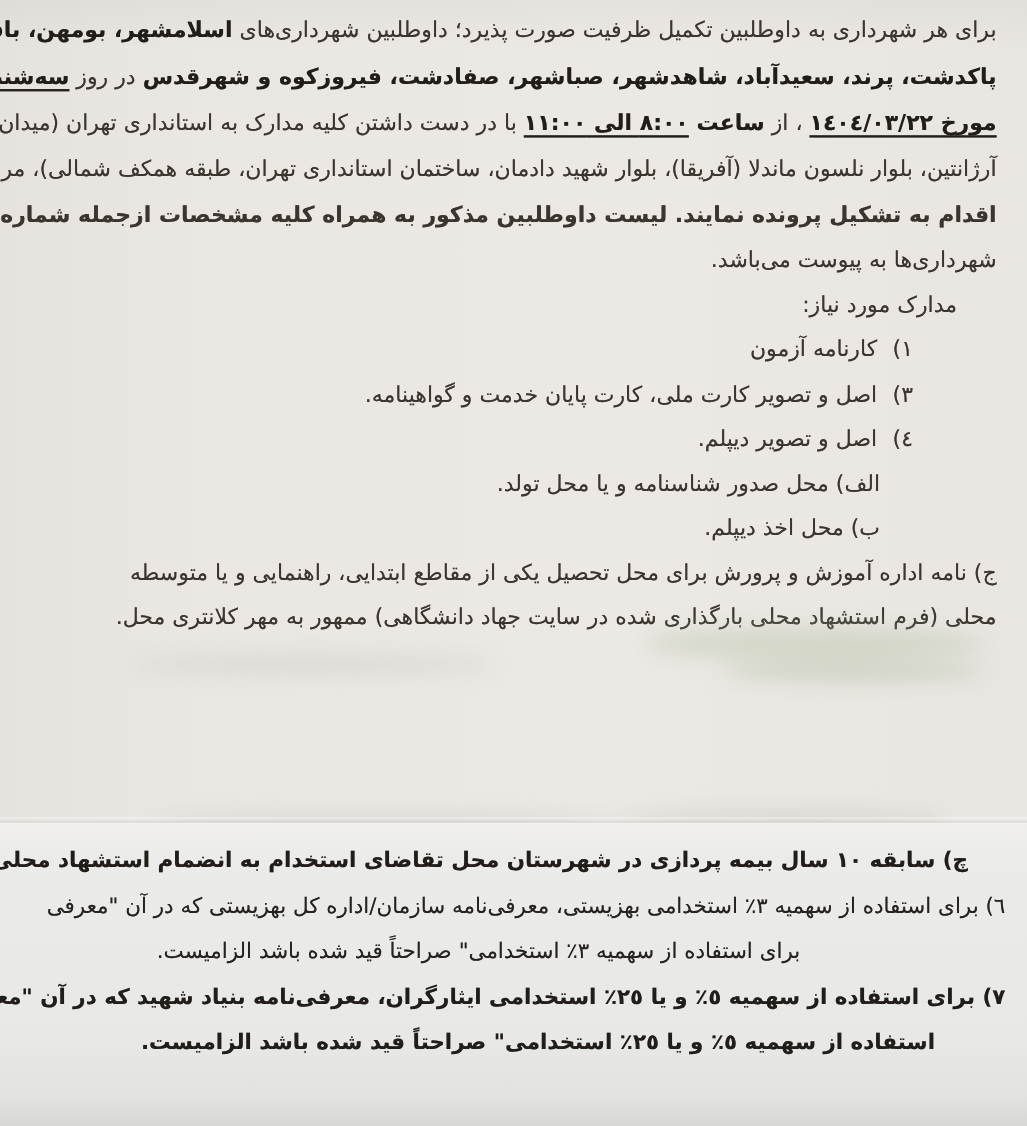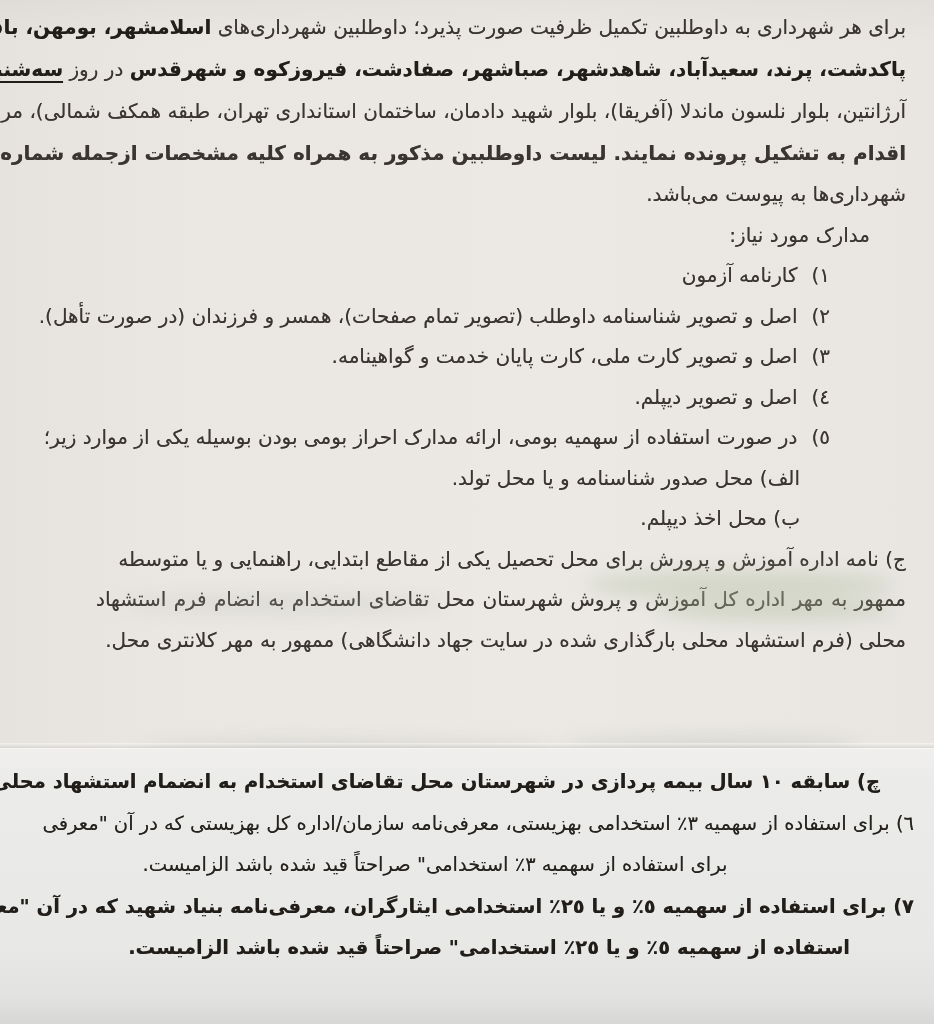--- a/index.html
+++ b/index.html
@@ -69,33 +69,31 @@
 </head>
 <body>
 
 <div class="page">
   <div class="cut-underline"></div>
 
   <section class="scan-top">
     <div id="doc-top">
         <div class="ln j"><span>برای هر شهرداری به داوطلبین تکمیل ظرفیت صورت پذیرد؛ داوطلبین شهرداری‌های </span><span class="bold">اسلامشهر، بومهن، باقرشهر،</span></div>
         <div class="ln j"><span class="bold">پاکدشت، پرند، سعیدآباد، شاهدشهر، صباشهر، صفادشت، فیروزکوه و شهرقدس</span><span> در روز </span><span class="bold ul">سه‌شنبه مورخ</span></div>
+        <div class="ln j"><span class="bold ul">مورخ ١٤٠٤/٠٣/٢٢</span><span> ، از </span><span class="bold">ساعت </span><span class="bold ul">٨:٠٠ الی ١١:٠٠</span><span> با در دست داشتن کلیه مدارک به استانداری تهران (میدان</span></div>
         <div class="ln j"><span>آرژانتین، بلوار نلسون ماندلا (آفریقا)، بلوار شهید دادمان، ساختمان استانداری تهران، طبقه همکف شمالی)، مراجعه و</span></div>
         <div class="ln j p2"><span>اقدام به تشکیل پرونده نمایند. لیست داوطلبین مذکور به همراه کلیه مشخصات ازجمله شماره تماس به تفکیک</span></div>
         <div class="ln sm"><span>شهرداری‌ها به پیوست می‌باشد.</span></div>
         <div class="ln sm lbl"><span>مدارک مورد نیاز:</span></div>
         <div class="ln sm item"><span class="num">١)</span><span>کارنامه آزمون</span></div>
-        <div class="ln sm item"><span class="num">٢)</span><span>اصل و تصویر شناسنامه داوطلب (تصویر تمام صفحات)، همسر و فرزندان (در صورت تأهل).</span></div>
         <div class="ln sm item"><span class="num">٣)</span><span>اصل و تصویر کارت ملی، کارت پایان خدمت و گواهینامه.</span></div>
         <div class="ln sm item"><span class="num">٤)</span><span>اصل و تصویر دیپلم.</span></div>
-        <div class="ln sm item"><span class="num">٥)</span><span>در صورت استفاده از سهمیه بومی، ارائه مدارک احراز بومی بودن بوسیله یکی از موارد زیر؛</span></div>
         <div class="ln sm sub"><span>الف) محل صدور شناسنامه و یا محل تولد.</span></div>
         <div class="ln sm sub"><span>ب) محل اخذ دیپلم.</span></div>
         <div class="ln sm"><span>ج) نامه اداره آموزش و پرورش برای محل تحصیل یکی از مقاطع ابتدایی، راهنمایی و یا متوسطه</span></div>
-        <div class="ln sm j cj"><span>ممهور به مهر اداره کل آموزش و پروش شهرستان محل تقاضای استخدام به انضام فرم استشهاد</span></div>
         <div class="ln sm"><span>محلی (فرم استشهاد محلی بارگذاری شده در سایت جهاد دانشگاهی) ممهور به مهر کلانتری محل.</span></div>
       </div>
   </section>
 
   <div class="smudge s1"></div>
   <div class="smudge s2"></div>
   <div class="smudge s3"></div>
   <div class="smudge s4"></div>
   <div class="smudge s5"></div>
 

